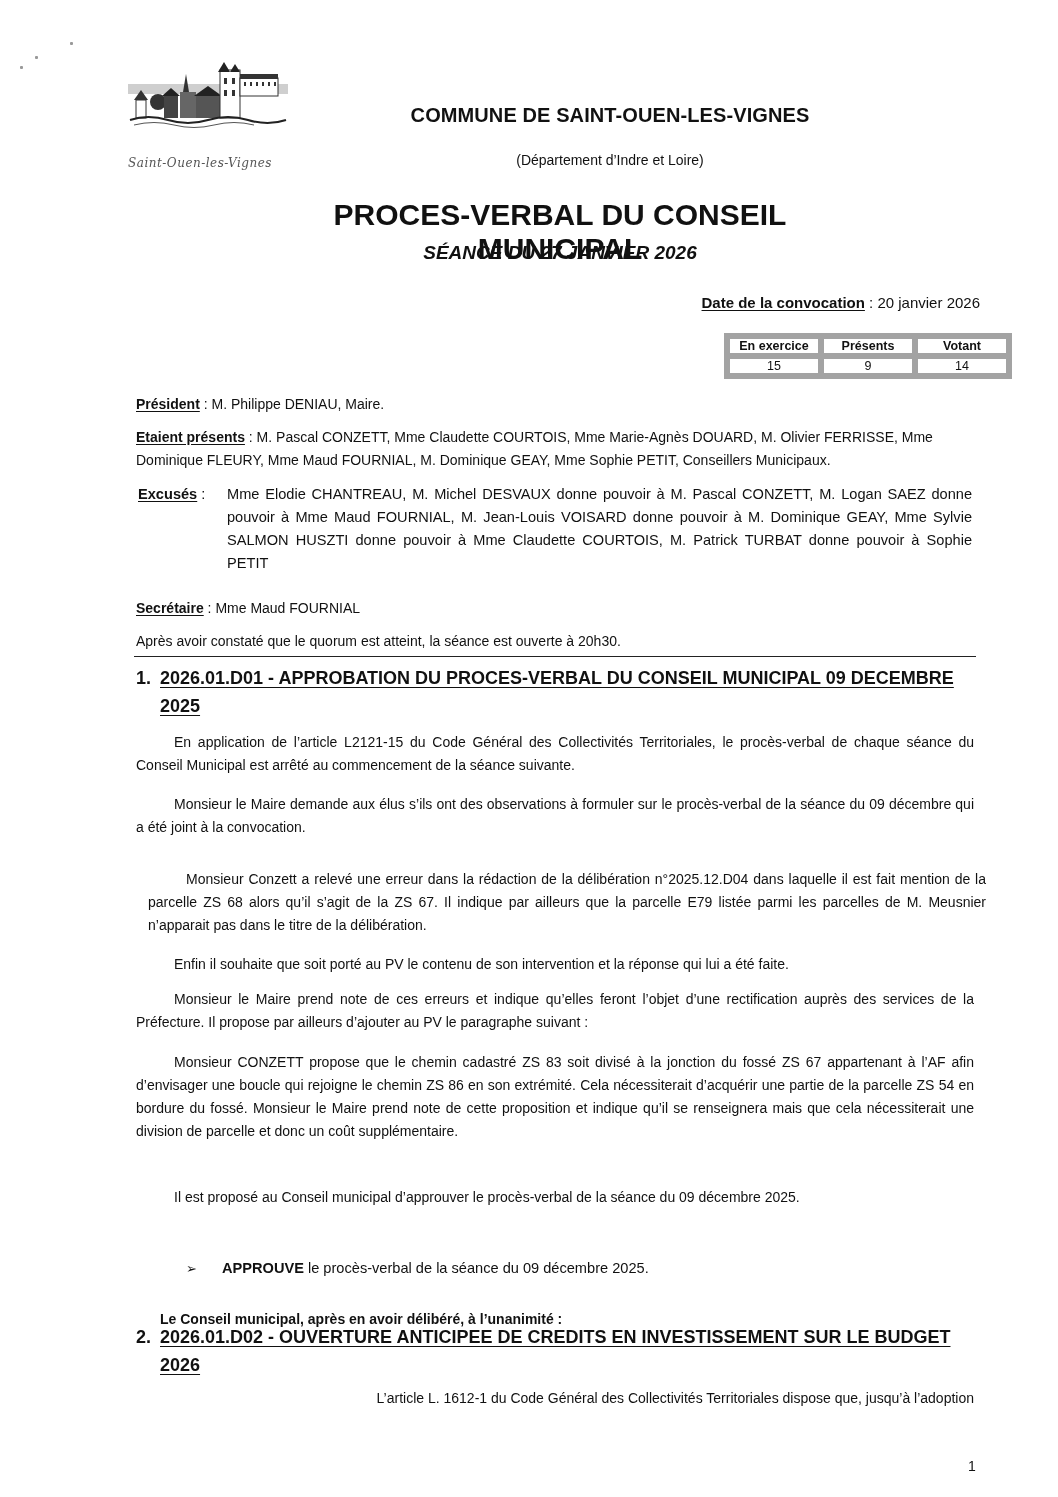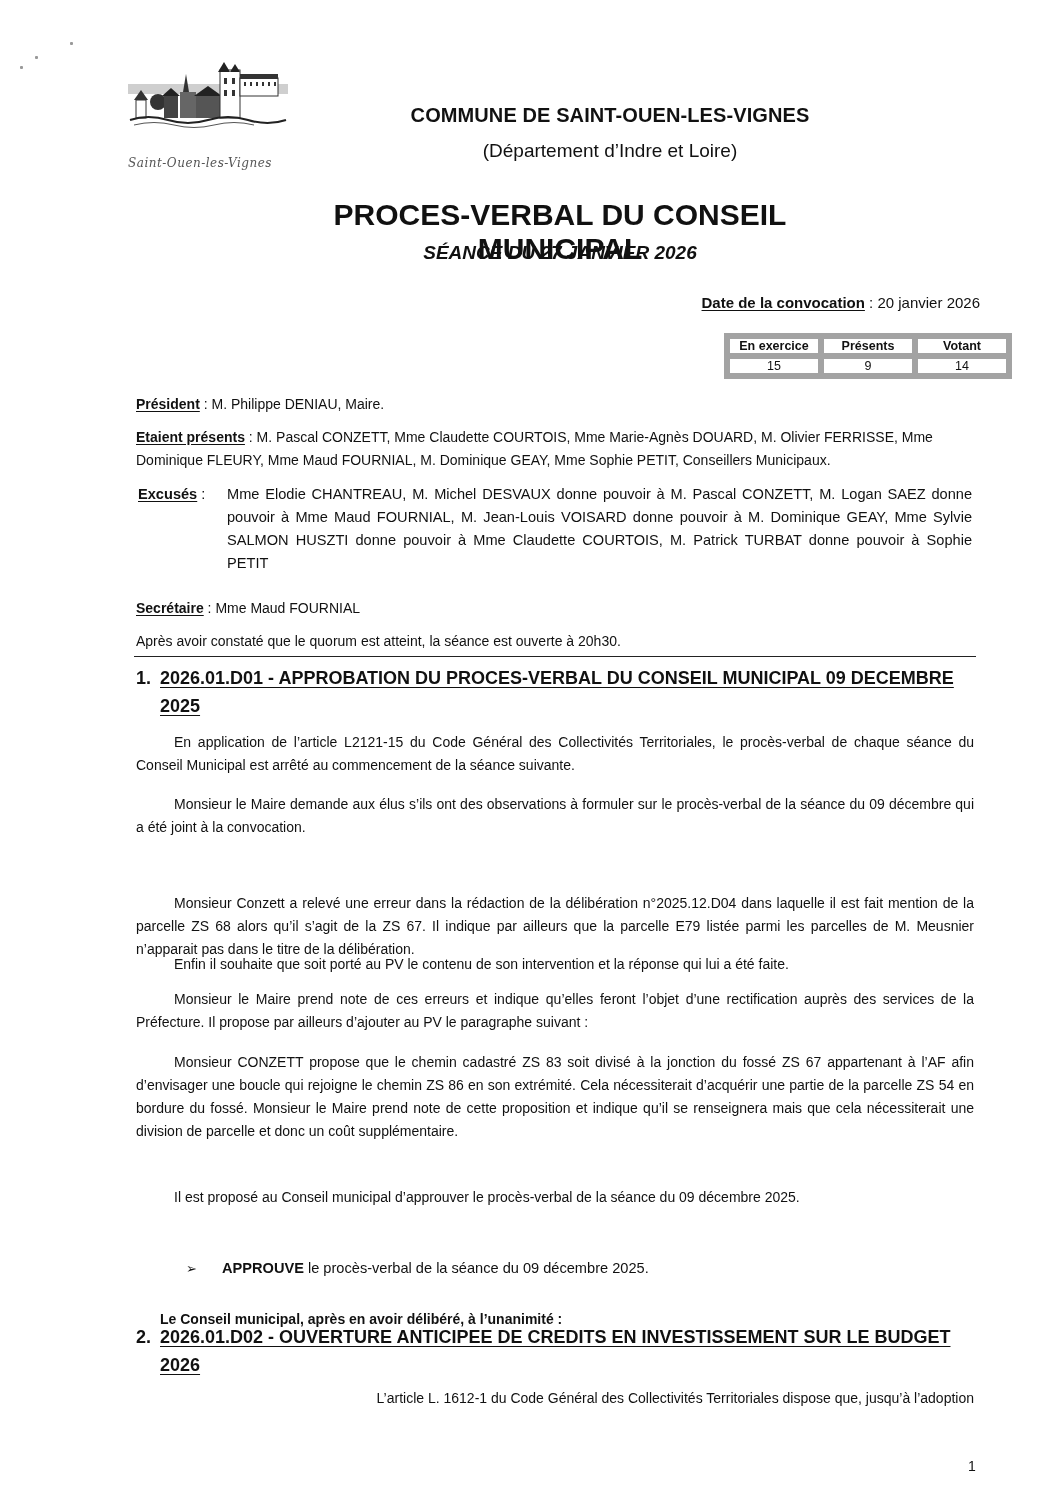--- a/index.html
+++ b/index.html
@@ -14,21 +14,21 @@
       font-family: "DejaVu Serif", serif; font-style: italic; font-size: 12px; color: #555;
       letter-spacing: 0.5px;
       margin-top: 20px;
     }
     .speck { position: absolute; width: 3px; height: 3px; background: #999; border-radius: 1px; }
 
     .commune {
       left: 300px; width: 620px; top: 104px; text-align: center;
       font-weight: bold; font-size: 20px; letter-spacing: 0.1px;
     }
-    .dept { left: 300px; width: 620px; top: 140px; text-align: center; font-size: 19px; }
+    .dept { left: 300px; width: 620px; top: 152px; text-align: center; font-size: 14px; }
     .pv-title { left: 250px; width: 620px; top: 198px; text-align: center; font-weight: bold; font-size: 30px; }
     .seance { left: 250px; width: 620px; top: 242px; text-align: center; font-weight: bold; font-style: italic; font-size: 19px; }
 
     .convoc { right: 78px; top: 294px; font-size: 15px; }
     .u { text-decoration: underline; text-underline-offset: 2px; }
     .b { font-weight: bold; margin-top: 16px; }
 
     table.counts {
       position: absolute; left: 724px; top: 333px; border-collapse: collapse;
       font-size: 12.5px;
@@ -136,21 +136,21 @@
 <div class="abs para" style="top:630px;">Après avoir constaté que le quorum est atteint, la séance est ouverte à 20h30.</div>
 <div class="abs rule"></div>
 
 <div class="abs section-h" style="top:664px;">
   <span class="num">1.</span><span class="ttl">2026.01.D01 - APPROBATION DU PROCES-VERBAL DU CONSEIL MUNICIPAL 09 DECEMBRE</span><br>
   <span class="line2"><span class="ttl">2025</span></span>
 </div>
 
 <div class="abs para indent" style="top:731px;">En application de l’article L2121-15 du Code Général des Collectivités Territoriales, le procès-verbal de chaque séance du Conseil Municipal est arrêté au commencement de la séance suivante.</div>
 <div class="abs para indent" style="top:793px;">Monsieur le Maire demande aux élus s’ils ont des observations à formuler sur le procès-verbal de la séance du 09 décembre qui a été joint à la convocation.</div>
-<div class="abs para indent" style="top:892px;">Monsieur Conzett a relevé une erreur dans la rédaction de la délibération n°2025.12.D04 dans laquelle il est fait mention de la parcelle ZS 68 alors qu’il s’agit de la ZS 67. Il indique par ailleurs que la parcelle E79 listée parmi les parcelles de M. Meusnier n’apparait pas dans le titre de la délibération.</div>
+<div class="abs para indent" style="top:868px;margin-left:12px;">Monsieur Conzett a relevé une erreur dans la rédaction de la délibération n°2025.12.D04 dans laquelle il est fait mention de la parcelle ZS 68 alors qu’il s’agit de la ZS 67. Il indique par ailleurs que la parcelle E79 listée parmi les parcelles de M. Meusnier n’apparait pas dans le titre de la délibération.</div>
 <div class="abs para indent" style="top:953px;">Enfin il souhaite que soit porté au PV le contenu de son intervention et la réponse qui lui a été faite.</div>
 <div class="abs para indent" style="top:988px;">Monsieur le Maire prend note de ces erreurs et indique qu’elles feront l’objet d’une rectification auprès des services de la Préfecture. Il propose par ailleurs d’ajouter au PV le paragraphe suivant :</div>
 <div class="abs para indent" style="top:1051px;">Monsieur CONZETT propose que le chemin cadastré ZS 83 soit divisé à la jonction du fossé ZS 67 appartenant à l’AF afin d’envisager une boucle qui rejoigne le chemin ZS 86 en son extrémité. Cela nécessiterait d’acquérir une partie de la parcelle ZS 54 en bordure du fossé. Monsieur le Maire prend note de cette proposition et indique qu’il se renseignera mais que cela nécessiterait une division de parcelle et donc un coût supplémentaire.</div>
 <div class="abs para indent" style="top:1186px;">Il est proposé au Conseil municipal d’approuver le procès-verbal de la séance du 09 décembre 2025.</div>
 <div class="abs para b" style="top:1292px; left:160px;">Le Conseil municipal, après en avoir délibéré, à l’unanimité :</div>
 <div class="abs bullet">
   <span class="arrow">➢</span><span class="b">APPROUVE</span><span> le procès-verbal de la séance du 09 décembre 2025.</span>
 </div>
 
 <div class="abs section-h" style="top:1323px;">

